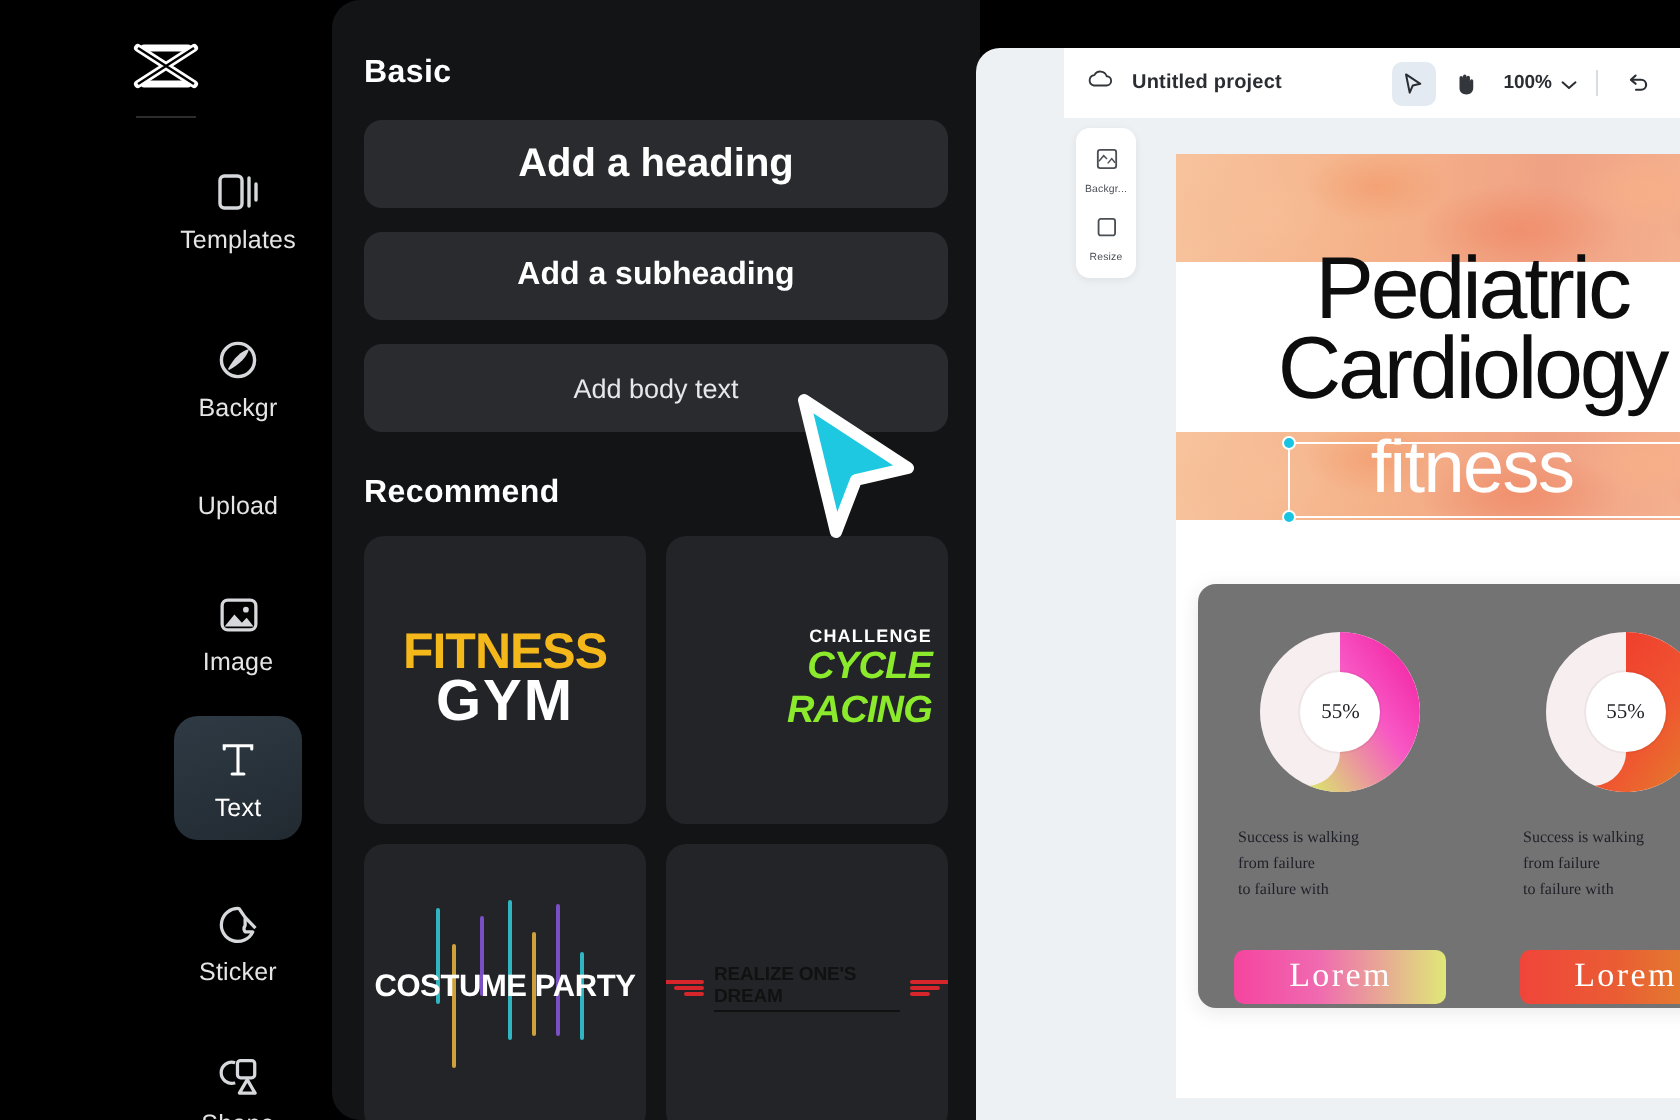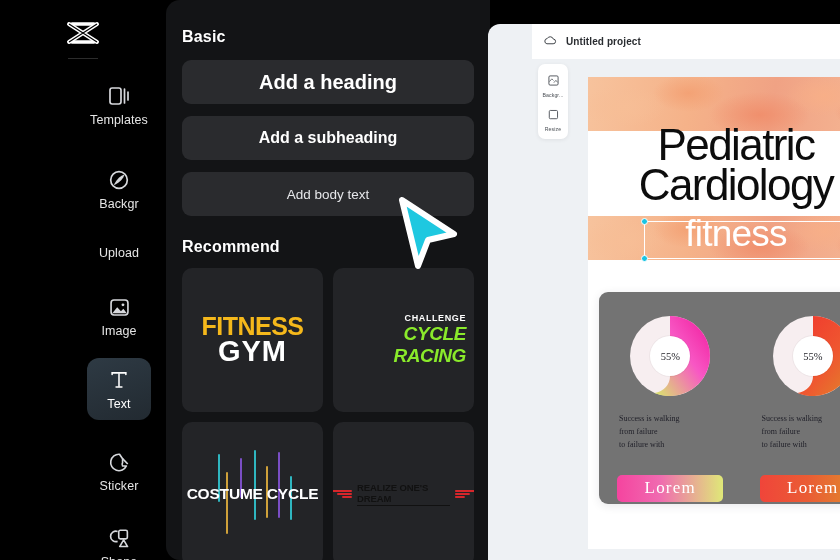--- a/index.html
+++ b/index.html
@@ -280,21 +280,21 @@
 
       <div class="thumb">
         <div class="t3-wrap">
           <span class="streak" style="left:36px;top:32px;height:48px;background:#2fb6c0"></span>
           <span class="streak" style="left:44px;top:50px;height:62px;background:#cfa13a"></span>
           <span class="streak" style="left:58px;top:36px;height:40px;background:#7a4ec4"></span>
           <span class="streak" style="left:72px;top:28px;height:70px;background:#2fb6c0"></span>
           <span class="streak" style="left:84px;top:44px;height:52px;background:#cfa13a"></span>
           <span class="streak" style="left:96px;top:30px;height:66px;background:#7a4ec4"></span>
           <span class="streak" style="left:108px;top:54px;height:44px;background:#2fb6c0"></span>
-          <span class="t3-txt">COSTUME CYCLE</span>
+          <span class="t3-txt">COSTUME PARTY</span>
         </div>
       </div>
 
       <div class="thumb">
         <div class="t4-wrap">
           <span class="wing">
             <i style="top:2px;width:20px"></i>
               <i style="top:5px;width:15px"></i>
               <i style="top:8px;width:10px"></i>
           </span>
@@ -312,20 +312,45 @@
   <div class="editor">
 
     <div class="titlebar">
       <span>
         <svg width="14" height="13" viewBox="0 0 18 14">
             <path d="M5 11.2 A3.4 3.4 0 0 1 5.4 4.5 A4.3 4.3 0 0 1 13.3 5.2 A3 3 0 0 1 13 11.2 Z" fill="none" stroke="#33373c" stroke-width="1.2" stroke-linejoin="round"></path>
           </svg>
       </span>
       <span class="proj-name">Untitled project</span>
 
+      <div class="tb-right">
+        <div class="tool-btn sel">
+          <svg width="11" height="12" viewBox="0 0 12 13">
+              <path d="M2.2 1.3 L10 6.4 L5.9 7.3 L4.2 11.2 Z" fill="none" stroke="#2a2d31" stroke-width="1.1" stroke-linejoin="round"></path>
+            </svg>
+        </div>
+        <div class="tool-btn">
+          <svg width="11" height="12" viewBox="0 0 12 13">
+              <path d="M3 6.2 V3.1 a.95.95 0 0 1 1.9 0 V6 V2.3 a.95.95 0 0 1 1.9 0 V6 V3 a.95.95 0 0 1 1.9 0 V6.4 V4.8 a.9.9 0 0 1 1.8 0 V8.6 c0 2.3-1.6 3.6-3.7 3.6 -2.2 0-3.8-1.3-3.8-3.4 Z" fill="#33373c"></path>
+            </svg>
+        </div>
+        <span class="zoom-val">100%</span>
+        <span>
+          <svg width="9" height="7" viewBox="0 0 10 7">
+              <path d="M1.4 2 L5 5.2 L8.6 2" fill="none" stroke="#2a2d31" stroke-width="1.1" stroke-linecap="round" stroke-linejoin="round"></path>
+            </svg>
+        </span>
+        <span class="vdiv"></span>
+        <div class="tool-btn">
+          <svg width="12" height="12" viewBox="0 0 13 13">
+              <path d="M3.2 4.2 H8.2 a2.7 2.7 0 0 1 0 5.4 H5.4" fill="none" stroke="#2a2d31" stroke-width="1.15" stroke-linecap="round"></path>
+              <path d="M5.2 1.9 L2.7 4.25 L5.2 6.4" fill="none" stroke="#2a2d31" stroke-width="1.15" stroke-linecap="round" stroke-linejoin="round"></path>
+            </svg>
+        </div>
+      </div>
     </div>
 
     <div class="canvas-area">
 
       <div class="side-tools">
         <div class="st-item">
           <span>
             <svg width="11" height="11" viewBox="0 0 12 12">
                 <rect x="1" y="1" width="10" height="10" rx="1.3" fill="none" stroke="#4a4f55" stroke-width="1"></rect>
                 <path d="M1.6 7.2 L4.2 4.2 L6 6 M6.4 8.4 L8.6 5.8 L10.4 8" fill="none" stroke="#4a4f55" stroke-width=".8"></path>

